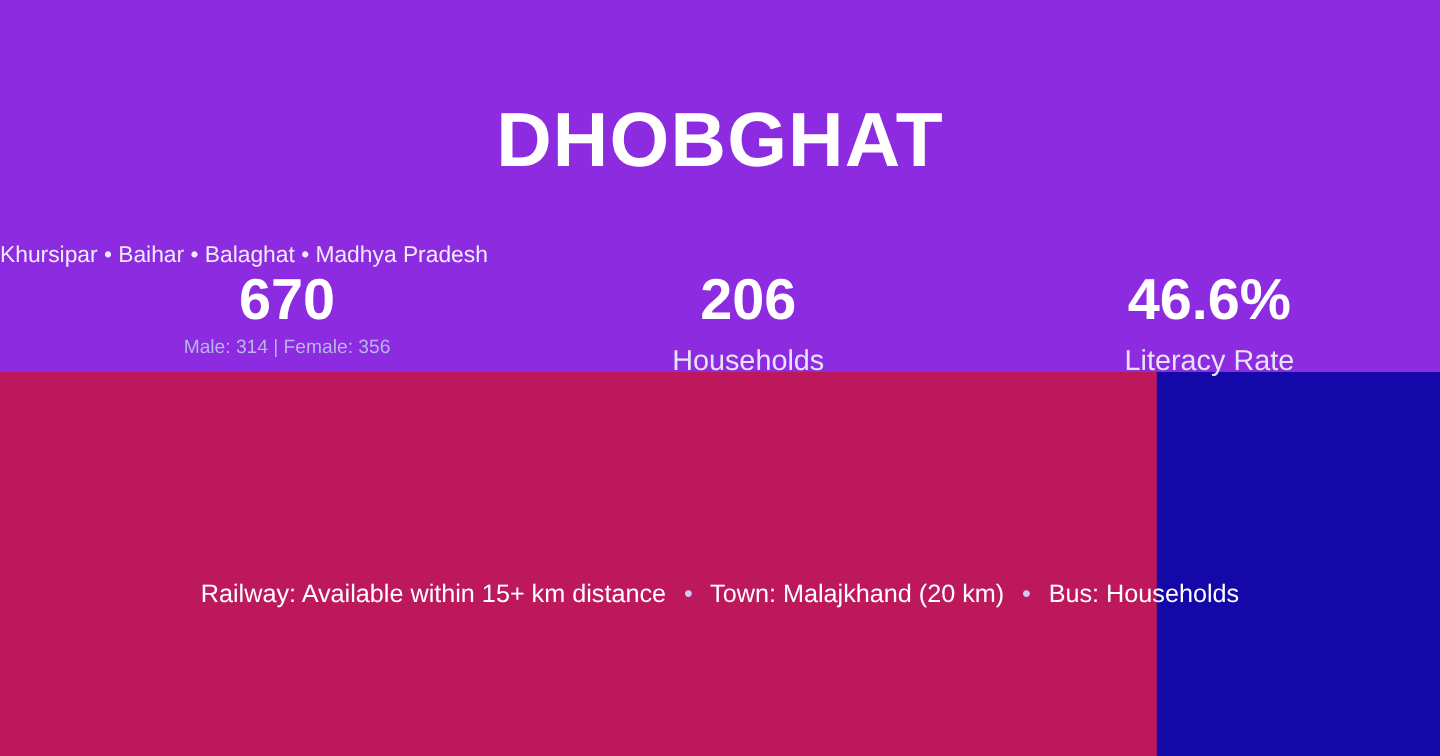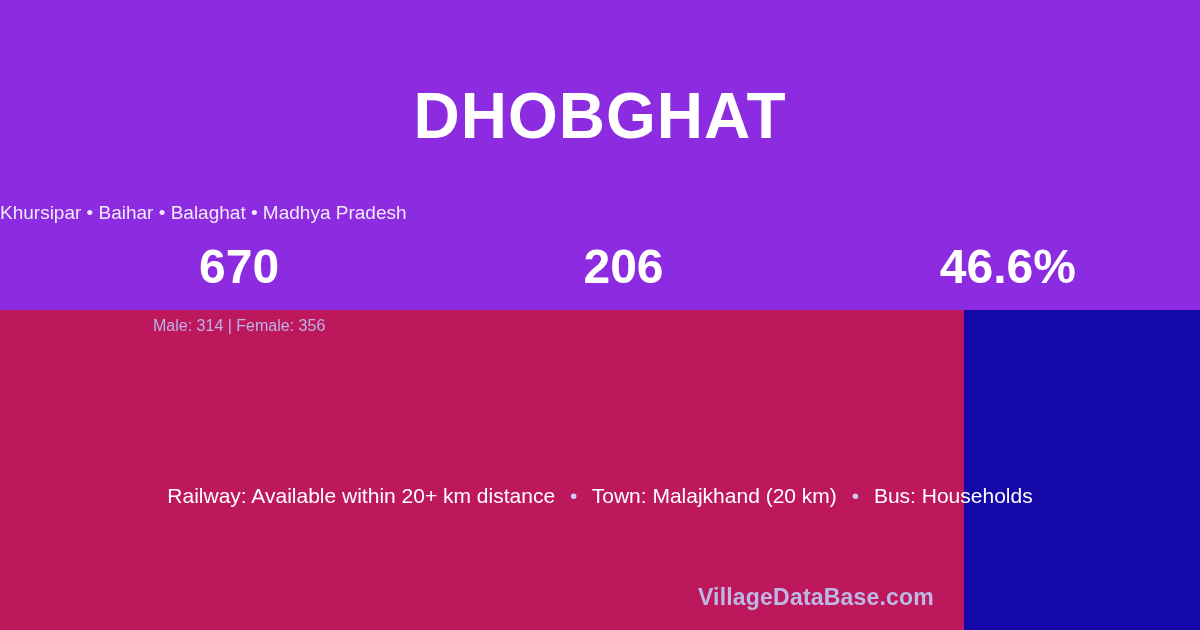--- a/index.html
+++ b/index.html
@@ -31,21 +31,21 @@
   #subtitle {
     position:absolute; left:0; top:182px; width:1200px;
     text-align:left;
     color:#f2e9fc;
     font-size:19px;
     font-weight:normal;
     line-height:1.2;
     margin-top:20px;
   }
   #stats {
-    position:absolute; left:0; top:243px;
+    position:absolute; left:0; top:227px;
     width:1200px; height:150px;
     display:flex;
     padding-left:47px;
   }
   .stat {
     flex:1 1 0;
     text-align:center;
     position:relative;
   }
   .stat-value {
@@ -59,21 +59,21 @@
     color:#e8e2f7;
     font-size:24px;
     font-weight:normal;
     line-height:1.2;
     margin-top:6px;
   }
   .stat-sub {
     color:#b9b3e8;
     font-size:16px;
     font-weight:normal;
-    margin-top:20px;
+    margin-top:0;
   }
   #facility {
     position:absolute; left:0; top:482px;
     width:1200px;
     text-align:center;
     color:#ffffff;
     font-size:21px;
     line-height:1.3;
   }
   #facility .sep { color:#cfcaf2; padding:0 9px; }
@@ -98,31 +98,32 @@
 
   <div id="stats">
 
     <div class="stat">
       <div class="stat-value">670</div>
       <div class="stat-sub">Male: 314 | Female: 356</div>
     </div>
 
     <div class="stat">
       <div class="stat-value">206</div>
+      <div class="stat-label">Households</div>
     </div>
 
     <div class="stat">
       <div class="stat-value">46.6%</div>
+      <div class="stat-label">Literacy Rate</div>
     </div>
 
   </div>
 
   <div id="facility">
-    <span>Railway: Available within 20+ km distance</span>
+    <span>Railway: Available within 15+ km distance</span>
     <span class="sep">•</span>
     <span>Town: Malajkhand (20 km)</span>
     <span class="sep">•</span>
     <span>Bus: Households</span>
   </div>
 
-  <div id="brand">VillageDataBase.com</div>
 
 </div>
 
 </body></html>

